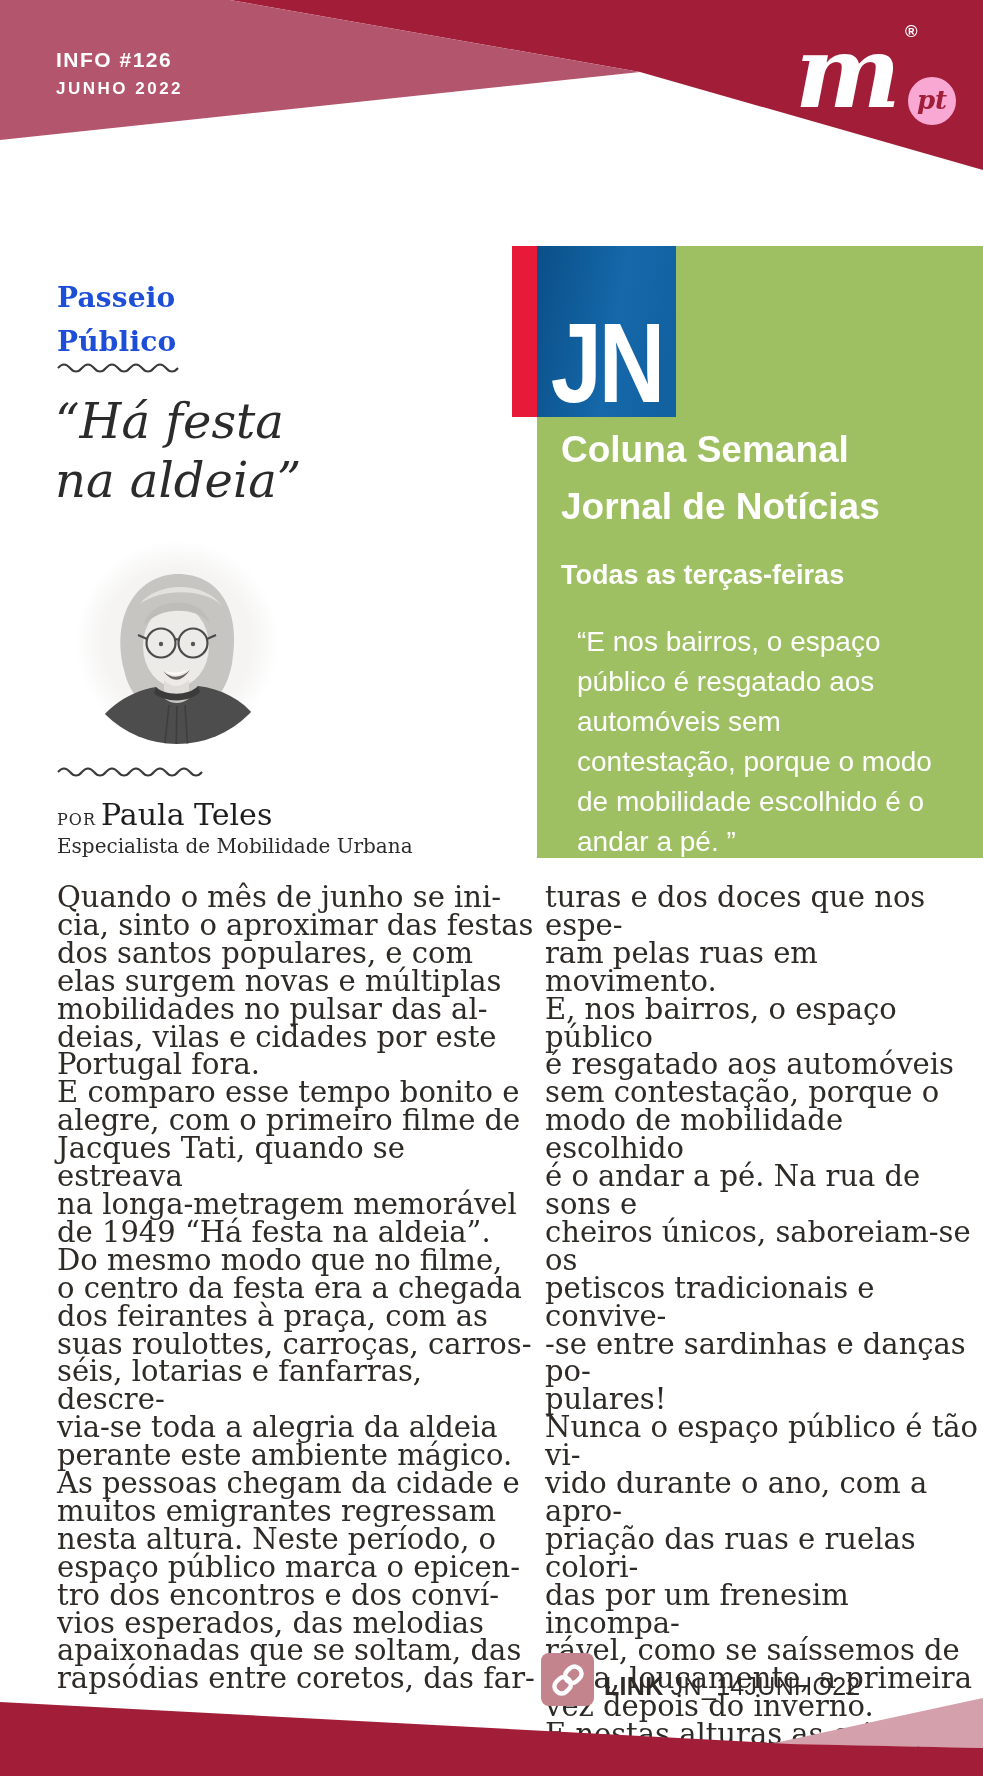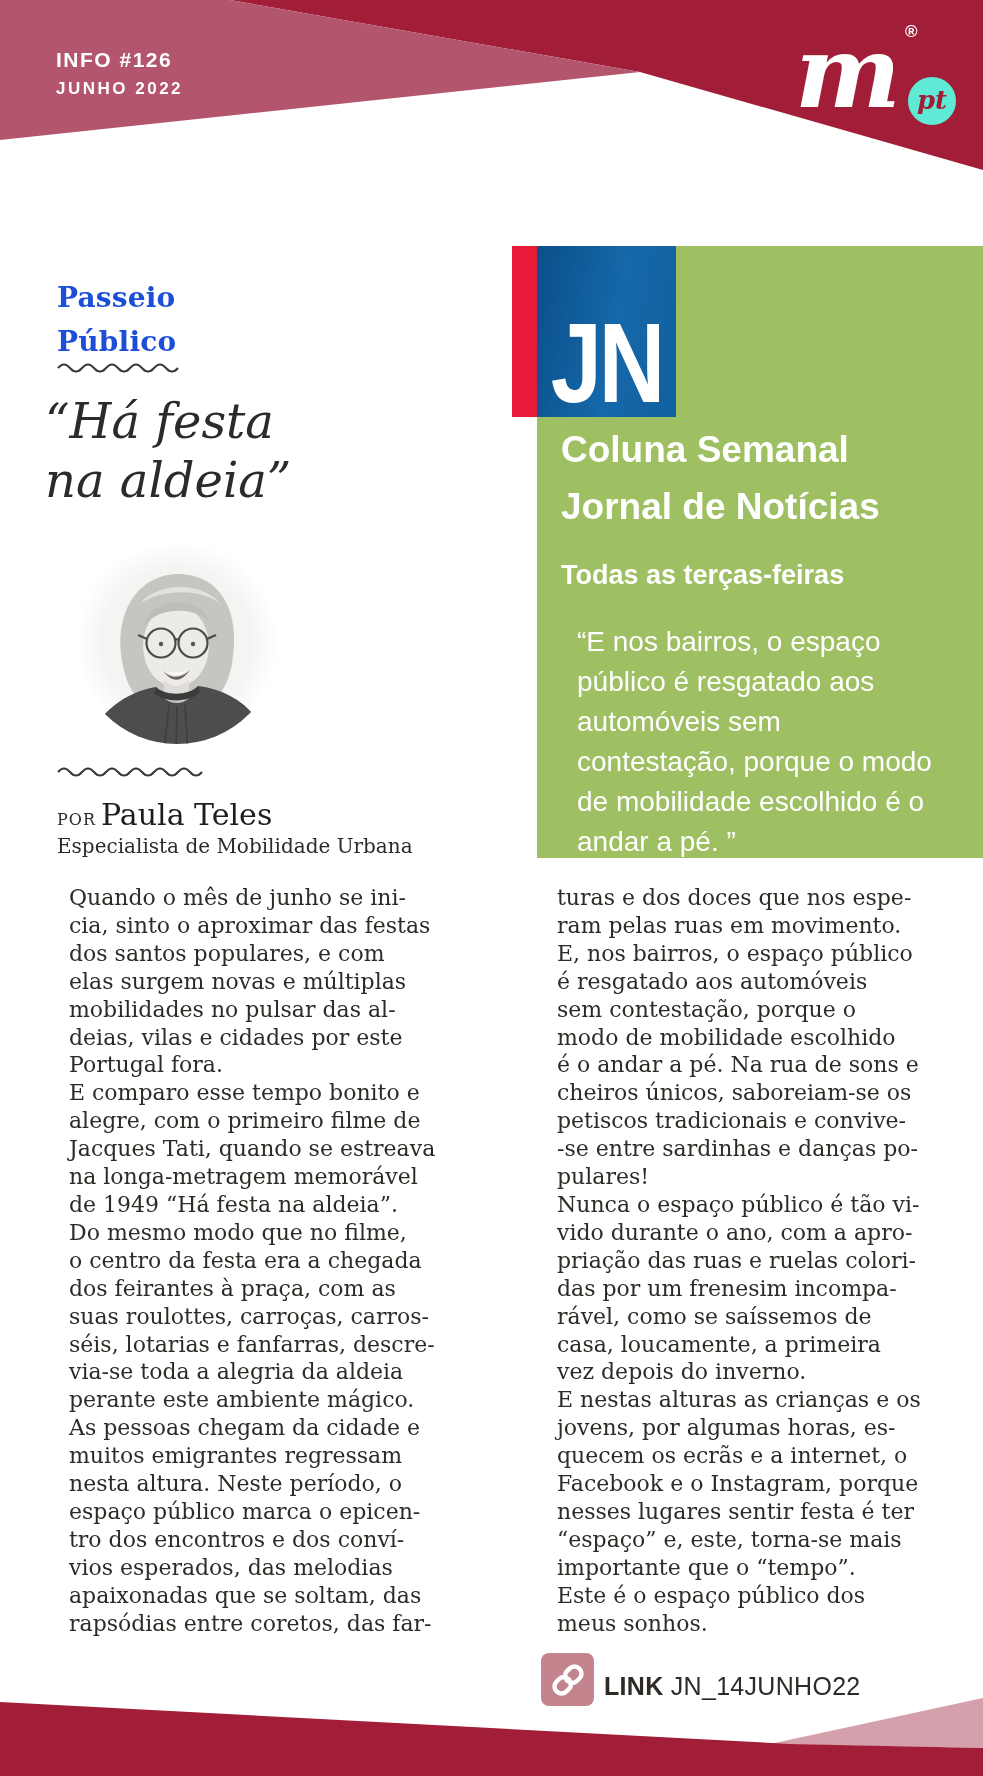--- a/index.html
+++ b/index.html
@@ -14,29 +14,29 @@
 
   
   #header-svg { left:0; top:0; }
   .hdr-issue { left:56px; top:48px; color:#fff; font-weight:bold; font-size:21px; letter-spacing:1.5px; }
   .hdr-date  { left:56px; top:79px; color:#fff; font-weight:bold; font-size:17px; letter-spacing:2.5px; }
 
   .logo-m { left:795px; top:22px; color:#fff; font-family:"DejaVu Serif", serif;
             font-style:italic; font-weight:bold; font-size:100px; line-height:100px; }
   .logo-reg { left:905px; top:22px; color:#fff; font-size:17px; font-weight:bold; }
   .logo-circle { left:908px; top:77px; width:48px; height:48px; border-radius:50%;
-                 background:#5eead4; text-align:center; }
+                 background:#f9a8d4; text-align:center; }
   .logo-pt { color:#a21e38; font-family:"DejaVu Serif", serif; font-style:italic;
              font-weight:bold; font-size:26px; line-height:46px; }
   .logo-site { left:797px; top:110px; color:#fff; font-size:12.5px; letter-spacing:0.4px;margin-top:32px; }
 
   
   .section-title { left:57px; top:276px; font-weight:bold; font-size:28px; line-height:44px;
                    color:#1d4ed8; letter-spacing:0.2px; white-space:pre-line; }
-  .big-quote { left:45px; top:392px; font-style:italic; font-size:48px; line-height:59px;
+  .big-quote { left:55px; top:392px; font-style:italic; font-size:48px; line-height:59px;
                color:#2b2b2b; white-space:pre-line; }
   .wavy { stroke:#3a3a3a; stroke-width:2; fill:none; }
 
   .byline { left:57px; top:797px; }
   .byline-por { font-size:16px; letter-spacing:1px; color:#2b2b2b;margin-top:48px; }
   .byline-name { font-size:30px; color:#1d1d1d; }
   .byline-role { left:57px; top:834px; font-size:20px; color:#2b2b2b; }
 
   
   .jn-redbar { left:512px; top:246px; width:25px; height:171px; }
@@ -49,22 +49,22 @@
   .gp-title { left:561px; top:421px; color:#fff; font-weight:bold; font-size:37px;
               line-height:57px; white-space:pre-line; }
   .gp-sched { left:561px; top:560px; color:#fff; font-weight:bold; font-size:27px; }
   .gp-quote { left:561px; top:622px; color:#fff; font-size:28px; line-height:40px;
               white-space:pre-line;margin-left:16px; }
 
   
   .photo { left:72px; top:540px; }
 
   
-  .bodycol { top:884px; font-size:22px; line-height:27.9px; color:#2e2a26;
-             white-space:pre-line;margin-left:12px; }
+  .bodycol { top:884px; font-size:29px; line-height:27.9px; color:#2e2a26;
+             white-space:pre-line; }
   .col-left  { left:57px;  width:480px; }
   .col-right { left:545px; width:438px; }
 
   
   #footer-svg { left:0; top:1694px; }
   .link-icon { left:541px; top:1653px; width:53px; height:53px; border-radius:8px;
                display:flex; align-items:center; justify-content:center; }
   .link-row { left:604px; top:1672px; font-size:25px; letter-spacing:0.3px; }
   .link-label { font-weight:bold; }
 </style>

